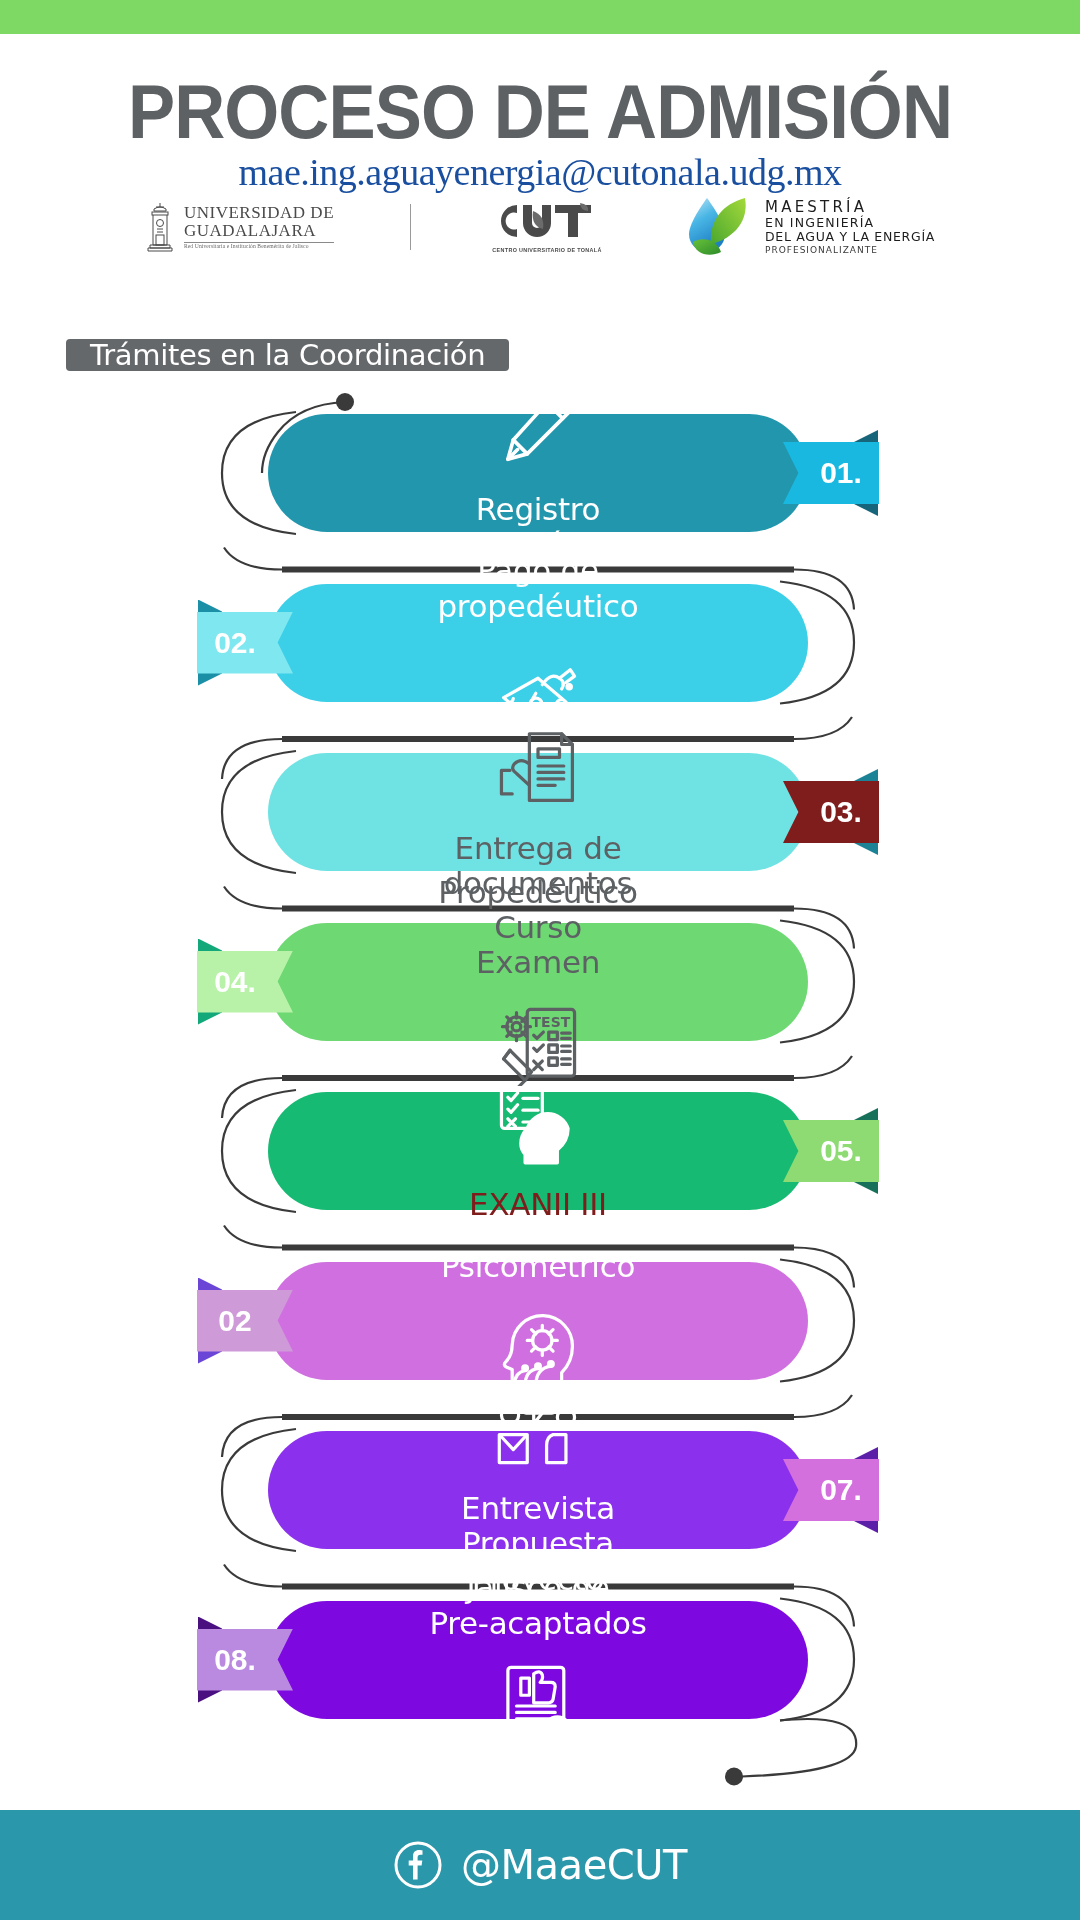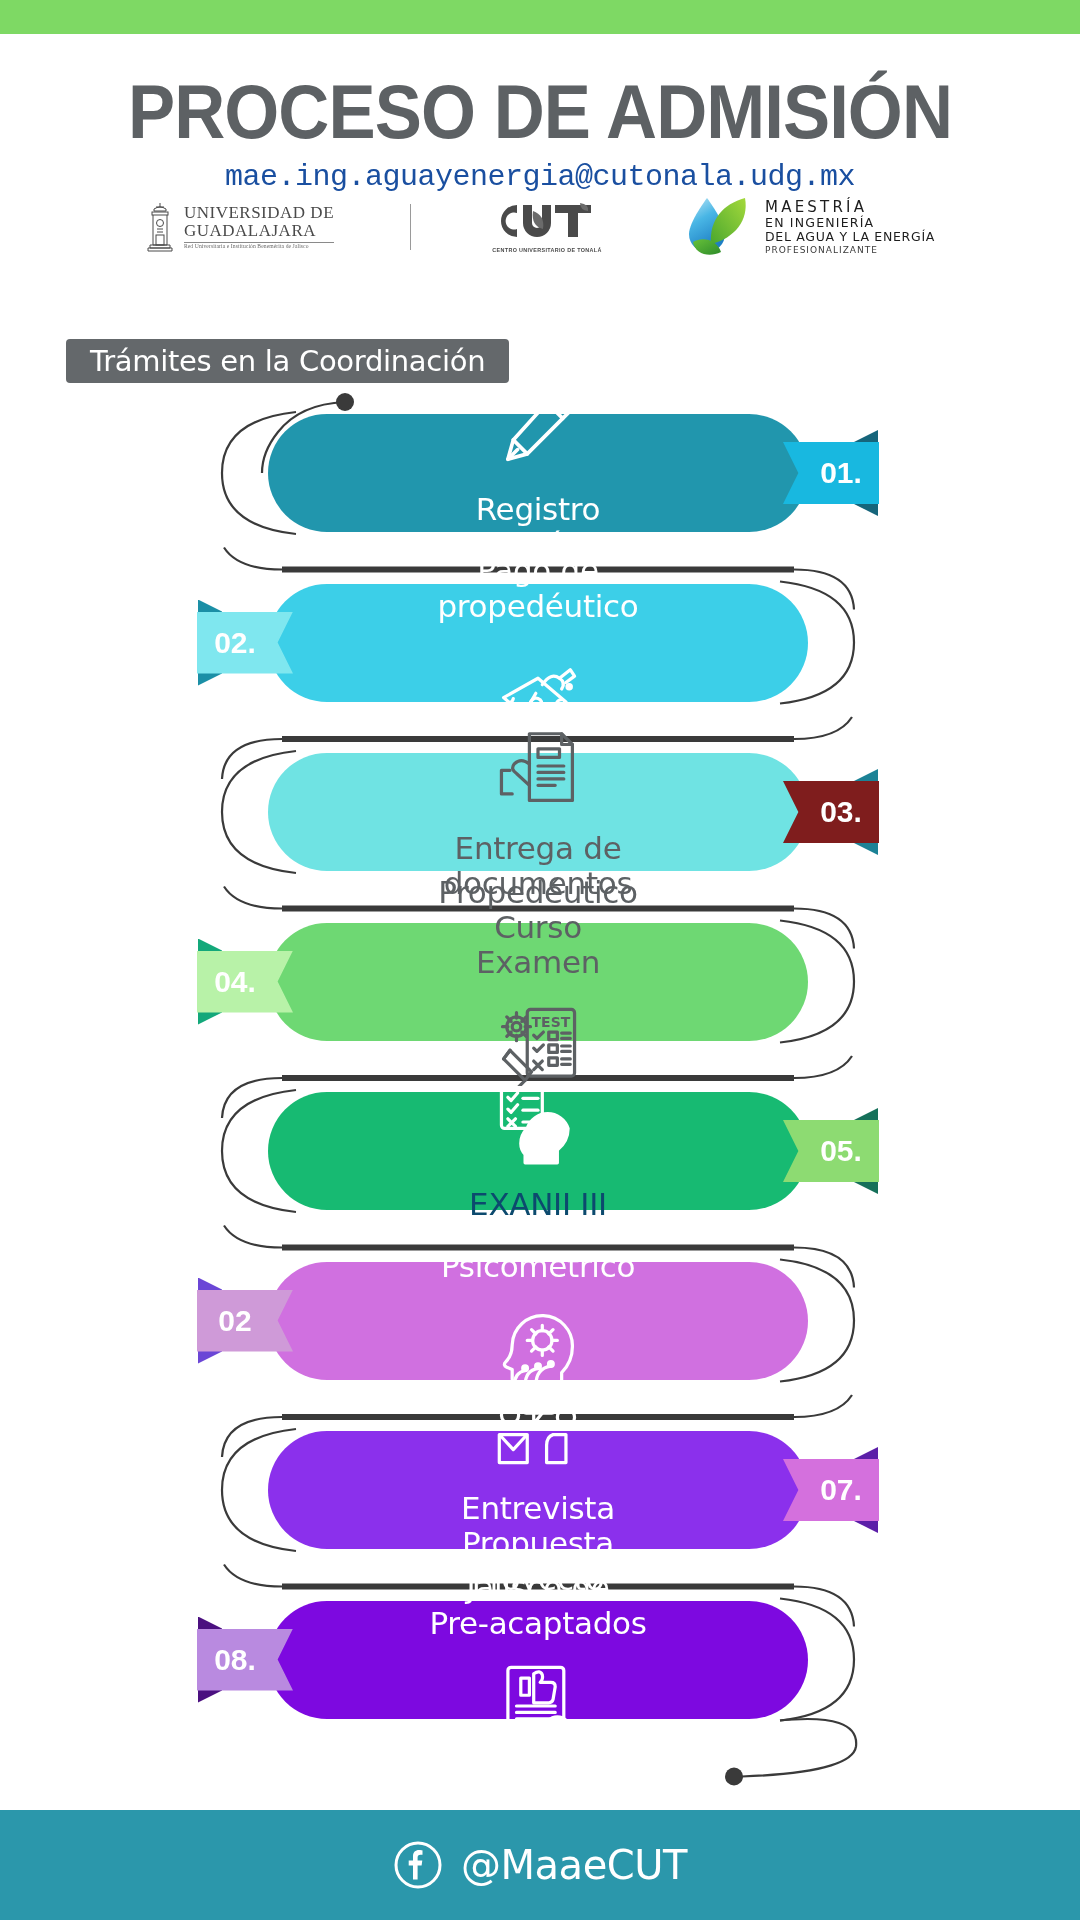--- a/index.html
+++ b/index.html
@@ -16,22 +16,22 @@
 
   
   .header { position:absolute; left:0; top:34px; width:1080px; text-align:center; }
   .title {
     font-size:76px; font-weight:bold; letter-spacing:-1px;
     color:#5d6164; line-height:1.0; padding-top:40px;
     font-family:"Liberation Sans", sans-serif;
     transform:scaleX(0.93); transform-origin:center;
   }
   .email {
-    font-size:30px; color:#1a4fa0; margin-top:10px;
-    font-family:Liberation Mono, monospace; letter-spacing:-0.5px;
+    font-size:38px; color:#1a4fa0; 
+    font-family:Liberation Serif, serif; letter-spacing:-0.5px;
   }
 
   
   .logos {
     position:absolute; top:196px; left:0; width:1080px;
     display:flex; align-items:center; justify-content:center; gap:76px;
   }
   .logo-udg { display:flex; align-items:center; gap:9px; }
   .udg-crest { width:30px; height:52px; position:relative; }
   .udg-text { line-height:1.04; }
@@ -50,21 +50,21 @@
   .logo-mae { display:flex; align-items:center; gap:10px; }
   .mae-text { line-height:1.13; }
   .mae-l1 { font-size:15px; letter-spacing:3.2px; color:#1d1d1d; font-family:"DejaVu Sans", sans-serif; }
   .mae-l2 { font-size:12.5px; letter-spacing:1.2px; color:#1d1d1d; font-family:"DejaVu Sans", sans-serif; }
   .mae-l3 { font-size:12.5px; letter-spacing:0.7px; color:#1d1d1d; font-family:"DejaVu Sans", sans-serif; }
   .mae-l4 { font-size:9px; letter-spacing:1.0px; color:#3a3a3a; font-family:"DejaVu Sans", sans-serif; }
 
   
   .section-pill {
     position:absolute; left:66px; top:339px;
-    height:44px; padding:0 24px;
+    height:32px; padding:0 24px;
     background:#64686b; border-radius:4px;
     display:flex; align-items:center;
     color:#ffffff; font-size:29px;
     font-family:"DejaVu Sans", sans-serif; letter-spacing:-0.3px;
   }
 
   
   .connectors { position:absolute; left:0; top:0; width:1080px; height:1920px; pointer-events:none; }
 
   
@@ -334,21 +334,21 @@
       <path d="M12 17 l3 3 l6 -7"></path>
             <path d="M26 18 H40"></path>
       <path d="M12 28 l3 3 l6 -7"></path>
             <path d="M26 29 H40"></path>
       <path d="M12 37 l7 7 M19 37 l-7 7"></path>
             <path d="M26 40 H40"></path>
       <path d="M30 46 q-6 6 -6 14 q0 6 4 10 L28 78 L58 78 L58 66 q10 -8 10 -20 a20 20 0 0 0 -38 0 Z" fill="#ffffff" stroke="#ffffff"></path>
       <circle cx="52" cy="52" r="2.6" fill="#fff" stroke="none"></circle>
           </svg>
         </div>
-        <div class="step-label" style="color: #0c4a6e;">EXANII III</div>
+        <div class="step-label" style="color: #7f1d1d;">EXANII III</div>
       </div>
     </div>
     <div class="step" style="top: 1261.5px; background: rgb(208, 112, 224);">
       <div class="badge-tail" style="background: rgb(107, 70, 214); height: 86px; top: 50%; transform: translateY(-50%); position: absolute; right: 586px; clip-path: polygon(0px 0px, 100% 14%, 100% 86%, 0px 100%);"></div>
       <div class="badge left" style="background: rgb(207, 154, 216);">
         <span>02</span>
       </div>
       <div class="step-body">
         <div class="step-label" style="color: rgb(255, 255, 255);">Psicométrico</div>
         <div class="step-icon">

